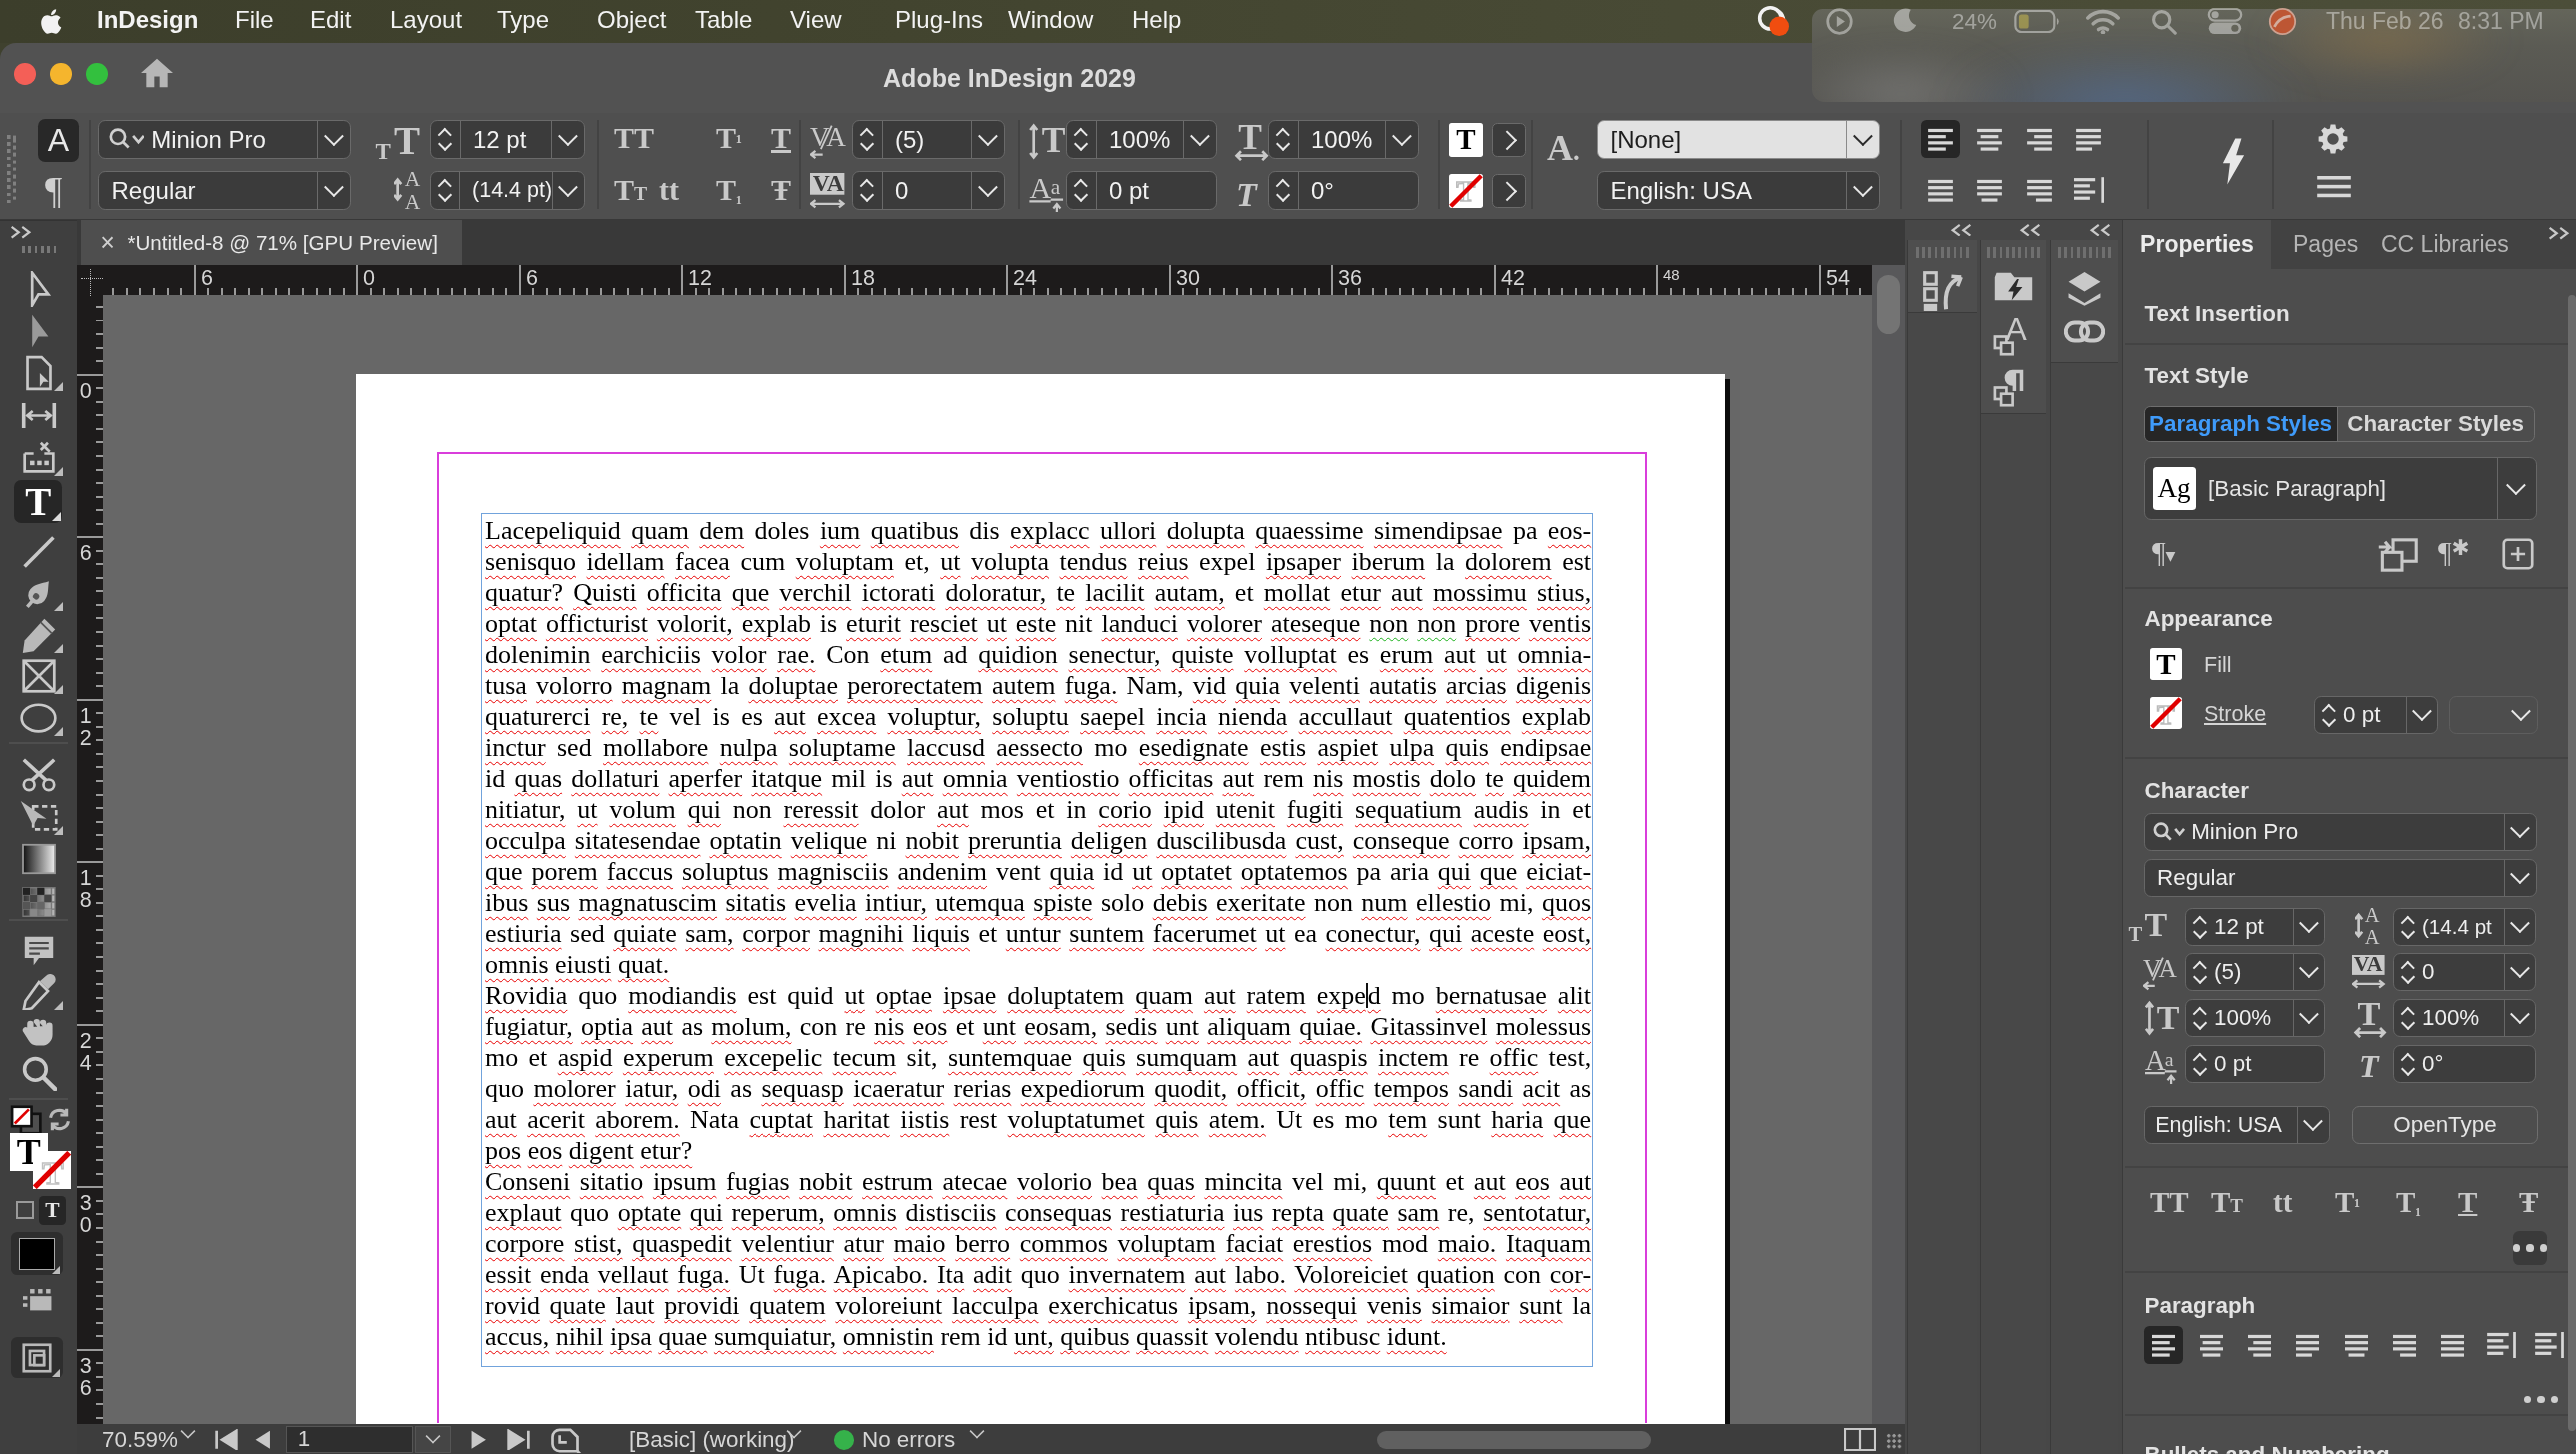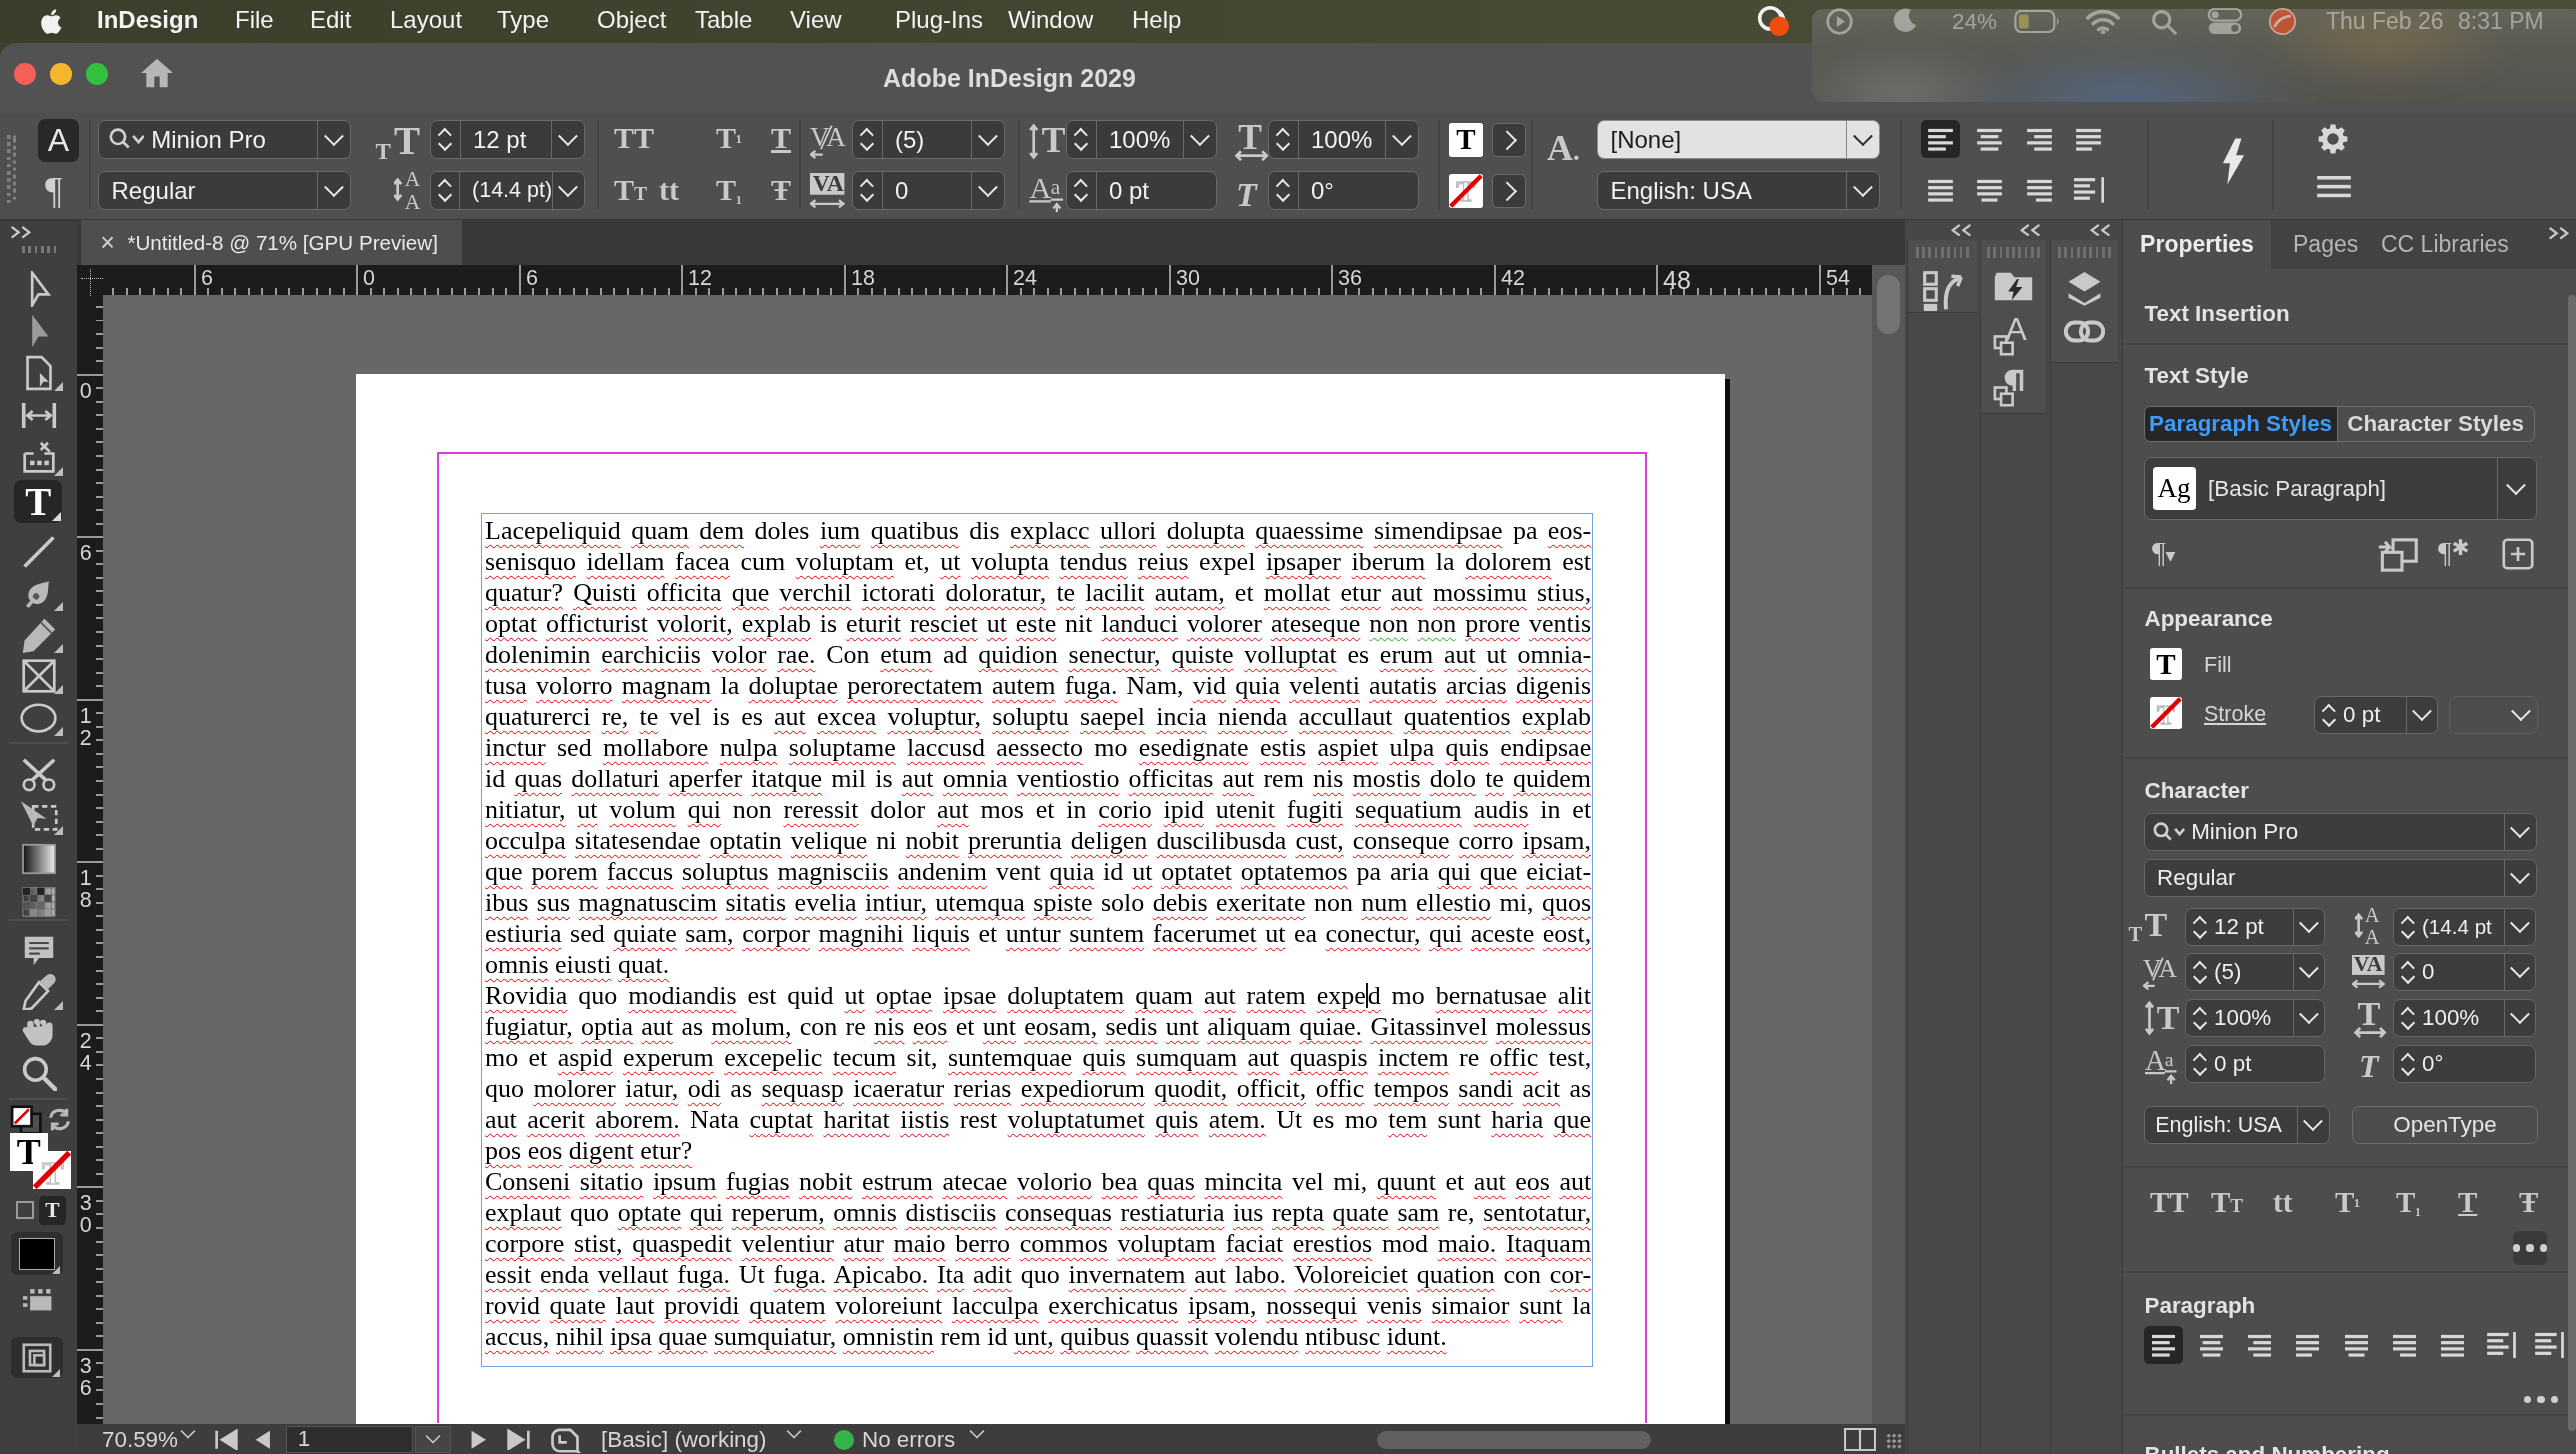--- a/index.html
+++ b/index.html
@@ -792,21 +792,21 @@
     <div class="abs" style="left:1716px;top:0;width:1.8px;height:30px;background:#9a9a9a"></div>
     <div class="abs" style="left:98px;top:0.9px;color:#d6d6d6;font-size:21.5px">6</div>
     <div class="abs" style="left:260px;top:0.9px;color:#d6d6d6;font-size:21.5px">0</div>
     <div class="abs" style="left:423px;top:0.9px;color:#d6d6d6;font-size:21.5px">6</div>
     <div class="abs" style="left:585px;top:0.9px;color:#d6d6d6;font-size:21.5px">12</div>
     <div class="abs" style="left:748px;top:0.9px;color:#d6d6d6;font-size:21.5px">18</div>
     <div class="abs" style="left:910px;top:0.9px;color:#d6d6d6;font-size:21.5px">24</div>
     <div class="abs" style="left:1073px;top:0.9px;color:#d6d6d6;font-size:21.5px">30</div>
     <div class="abs" style="left:1235px;top:0.9px;color:#d6d6d6;font-size:21.5px">36</div>
     <div class="abs" style="left:1398px;top:0.9px;color:#d6d6d6;font-size:21.5px">42</div>
-    <div class="abs" style="left:1560px;top:0.9px;color:#d6d6d6;font-size:25px">48</div>
+    <div class="abs" style="left:1560px;top:0.9px;color:#d6d6d6;font-size:15px">48</div>
     <div class="abs" style="left:1723px;top:0.9px;color:#d6d6d6;font-size:21.5px">54</div>
   </div>
 <div id="rulerV">
     <div class="abs" style="left:19px;top:11px;width:7.2px;height:1.8px;background:#9a9a9a"></div>
     <div class="abs" style="left:19px;top:24.5px;width:7.2px;height:1.8px;background:#9a9a9a"></div>
     <div class="abs" style="left:19px;top:38px;width:7.2px;height:1.8px;background:#9a9a9a"></div>
     <div class="abs" style="left:19px;top:52px;width:7.2px;height:1.8px;background:#9a9a9a"></div>
     <div class="abs" style="left:19px;top:65px;width:7.2px;height:1.8px;background:#9a9a9a"></div>
     <div class="abs" style="left:19px;top:79px;width:7.2px;height:1.8px;background:#9a9a9a"></div>
     <div class="abs" style="left:19px;top:92px;width:7.2px;height:1.8px;background:#9a9a9a"></div>
@@ -974,21 +974,21 @@
         <path d="M26 2 v20 M4 2 L20 12 L4 22z" fill="#c9c9c9" stroke="#c9c9c9" stroke-width="3"></path>
       </svg>
     </div>
     <div class="si" style="left:470px;top:3.6px">
       <svg width="36" height="25" viewBox="0 0 40 28">
         <path d="M14 2 h12 l8 8 v16 h-20 a8 8 0 0 1 -8-8 v-8 a8 8 0 0 1 8-8z" fill="none" stroke="#c9c9c9" stroke-width="3"></path>
         <path d="M14 8 v8 h8" stroke="#c9c9c9" stroke-width="3" fill="none"></path>
         <path d="M34 26 l4 4" stroke="#c9c9c9" stroke-width="3"></path>
       </svg>
     </div>
-    <div class="si" style="left:524px">[Basic] (working)</div>
+    <div class="si" style="left:552px">[Basic] (working)</div>
     <div class="si" style="left:710px;top:7.2px">
       <div class="chev" style="border-color:#c9c9c9;transform:rotate(-45deg) scale(.75)"></div>
     </div>
     <div class="si" style="left:757px;top:6.3px;width:19.7px;height:19.7px;border-radius:50%;background:#35b24a"></div>
     <div class="si" style="left:785px">No errors</div>
     <div class="si" style="left:893px;top:7.2px">
       <div class="chev" style="border-color:#c9c9c9;transform:rotate(-45deg) scale(.75)"></div>
     </div>
     <div class="si" style="left:1300px;top:7.2px;width:274px;height:18px;border-radius:9px;background:#606060"></div>
     <div class="si" style="left:1767px;top:3.6px">

